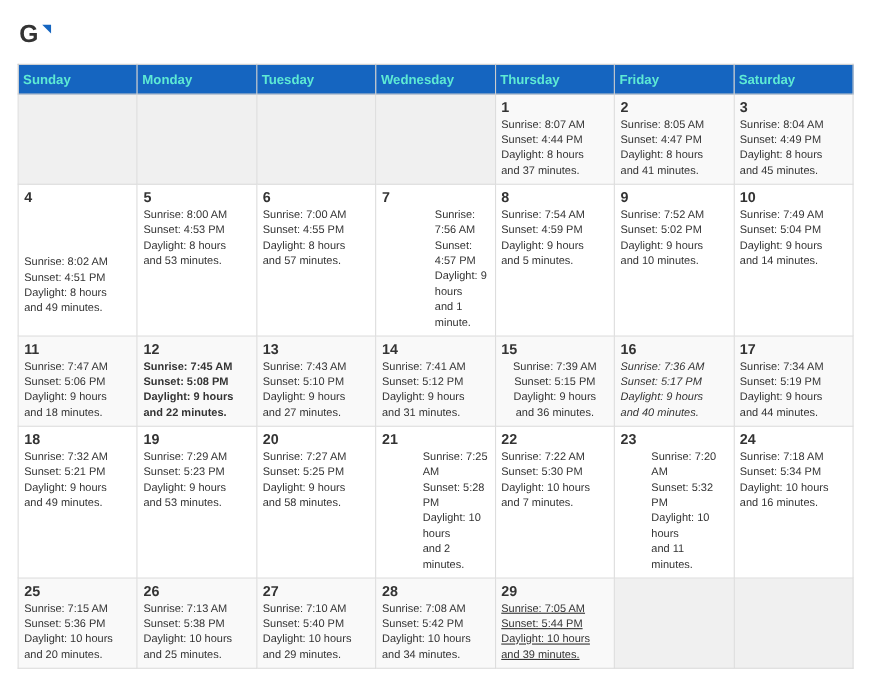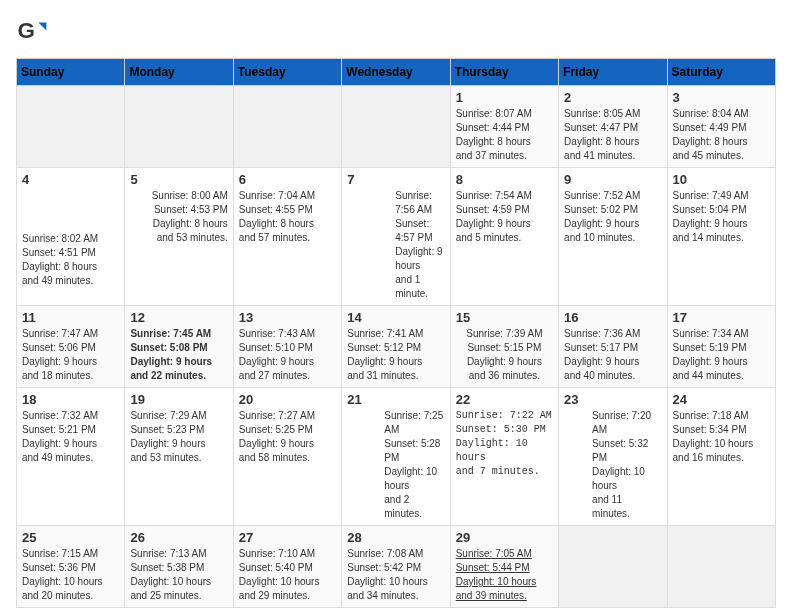--- a/index.html
+++ b/index.html
@@ -37,21 +37,21 @@
       font-size: 16px;
       color: #555;
     }
     table {
       width: 100%;
       border-collapse: collapse;
       table-layout: fixed;
     }
     thead tr th {
       background-color: #1565c0;
-      color: #000000;
+      color: #5eead4;
       font-size: 12px;
       font-weight: bold;
       padding: 6px 4px;
       text-align: left;
       border: 1px solid #ccc;
     }
     tbody tr td {
       vertical-align: top;
       padding: 4px 5px;
       font-size: 10.5px;
@@ -145,28 +145,28 @@
       <tr>
         <td>
           <span class="day-number">4</span>
           <div class="day-info" style="white-space: pre-line; margin-top: 45px;">Sunrise: 8:02 AM
 Sunset: 4:51 PM
 Daylight: 8 hours
 and 49 minutes.</div>
         </td>
         <td>
           <span class="day-number">5</span>
-          <div class="day-info" style="white-space: pre-line; text-align: right;">Sunrise: 8:00 AM
+          <div class="day-info" style="white-space: pre-line;">Sunrise: 8:00 AM
 Sunset: 4:53 PM
 Daylight: 8 hours
 and 53 minutes.</div>
         </td>
         <td>
           <span class="day-number">6</span>
-          <div class="day-info" style="white-space: pre-line;">Sunrise: 7:04 AM
+          <div class="day-info" style="white-space: pre-line;">Sunrise: 7:00 AM
 Sunset: 4:55 PM
 Daylight: 8 hours
 and 57 minutes.</div>
         </td>
         <td>
           <span class="day-number">7</span>
           <div class="day-info" style="white-space: pre-line; margin-left: 48px;">Sunrise: 7:56 AM
 Sunset: 4:57 PM
 Daylight: 9 hours
 and 1 minute.</div>
@@ -224,21 +224,21 @@
         </td>
         <td>
           <span class="day-number">15</span>
           <div class="day-info" style="white-space: pre-line; text-align: center;">Sunrise: 7:39 AM
 Sunset: 5:15 PM
 Daylight: 9 hours
 and 36 minutes.</div>
         </td>
         <td>
           <span class="day-number">16</span>
-          <div class="day-info" style="white-space: pre-line;">Sunrise: 7:36 AM
+          <div class="day-info" style="white-space: pre-line; font-style: italic;">Sunrise: 7:36 AM
 Sunset: 5:17 PM
 Daylight: 9 hours
 and 40 minutes.</div>
         </td>
         <td>
           <span class="day-number">17</span>
           <div class="day-info" style="white-space: pre-line;">Sunrise: 7:34 AM
 Sunset: 5:19 PM
 Daylight: 9 hours
 and 44 minutes.</div>
@@ -268,21 +268,21 @@
         </td>
         <td>
           <span class="day-number">21</span>
           <div class="day-info" style="white-space: pre-line; margin-left: 37px;">Sunrise: 7:25 AM
 Sunset: 5:28 PM
 Daylight: 10 hours
 and 2 minutes.</div>
         </td>
         <td>
           <span class="day-number">22</span>
-          <div class="day-info" style="white-space: pre-line; font-family: Liberation Mono, monospace;">Sunrise: 7:22 AM
+          <div class="day-info" style="white-space: pre-line;">Sunrise: 7:22 AM
 Sunset: 5:30 PM
 Daylight: 10 hours
 and 7 minutes.</div>
         </td>
         <td>
           <span class="day-number">23</span>
           <div class="day-info" style="white-space: pre-line; margin-left: 28px;">Sunrise: 7:20 AM
 Sunset: 5:32 PM
 Daylight: 10 hours
 and 11 minutes.</div>

